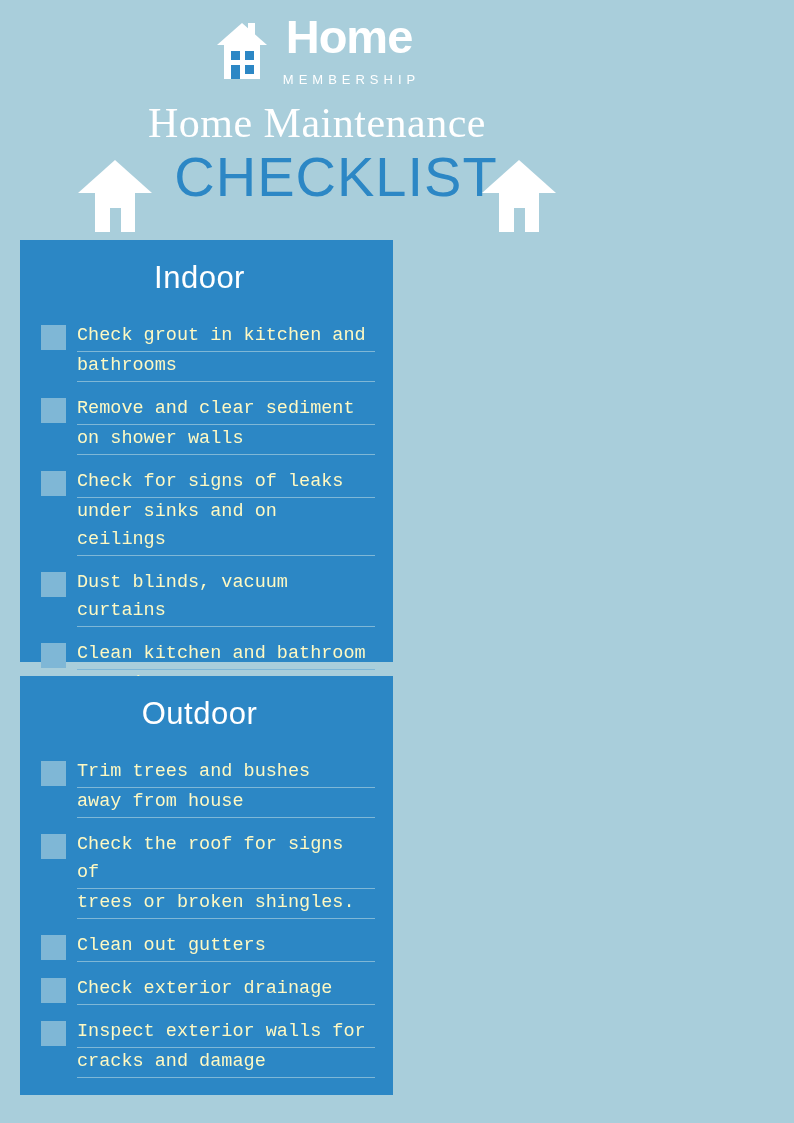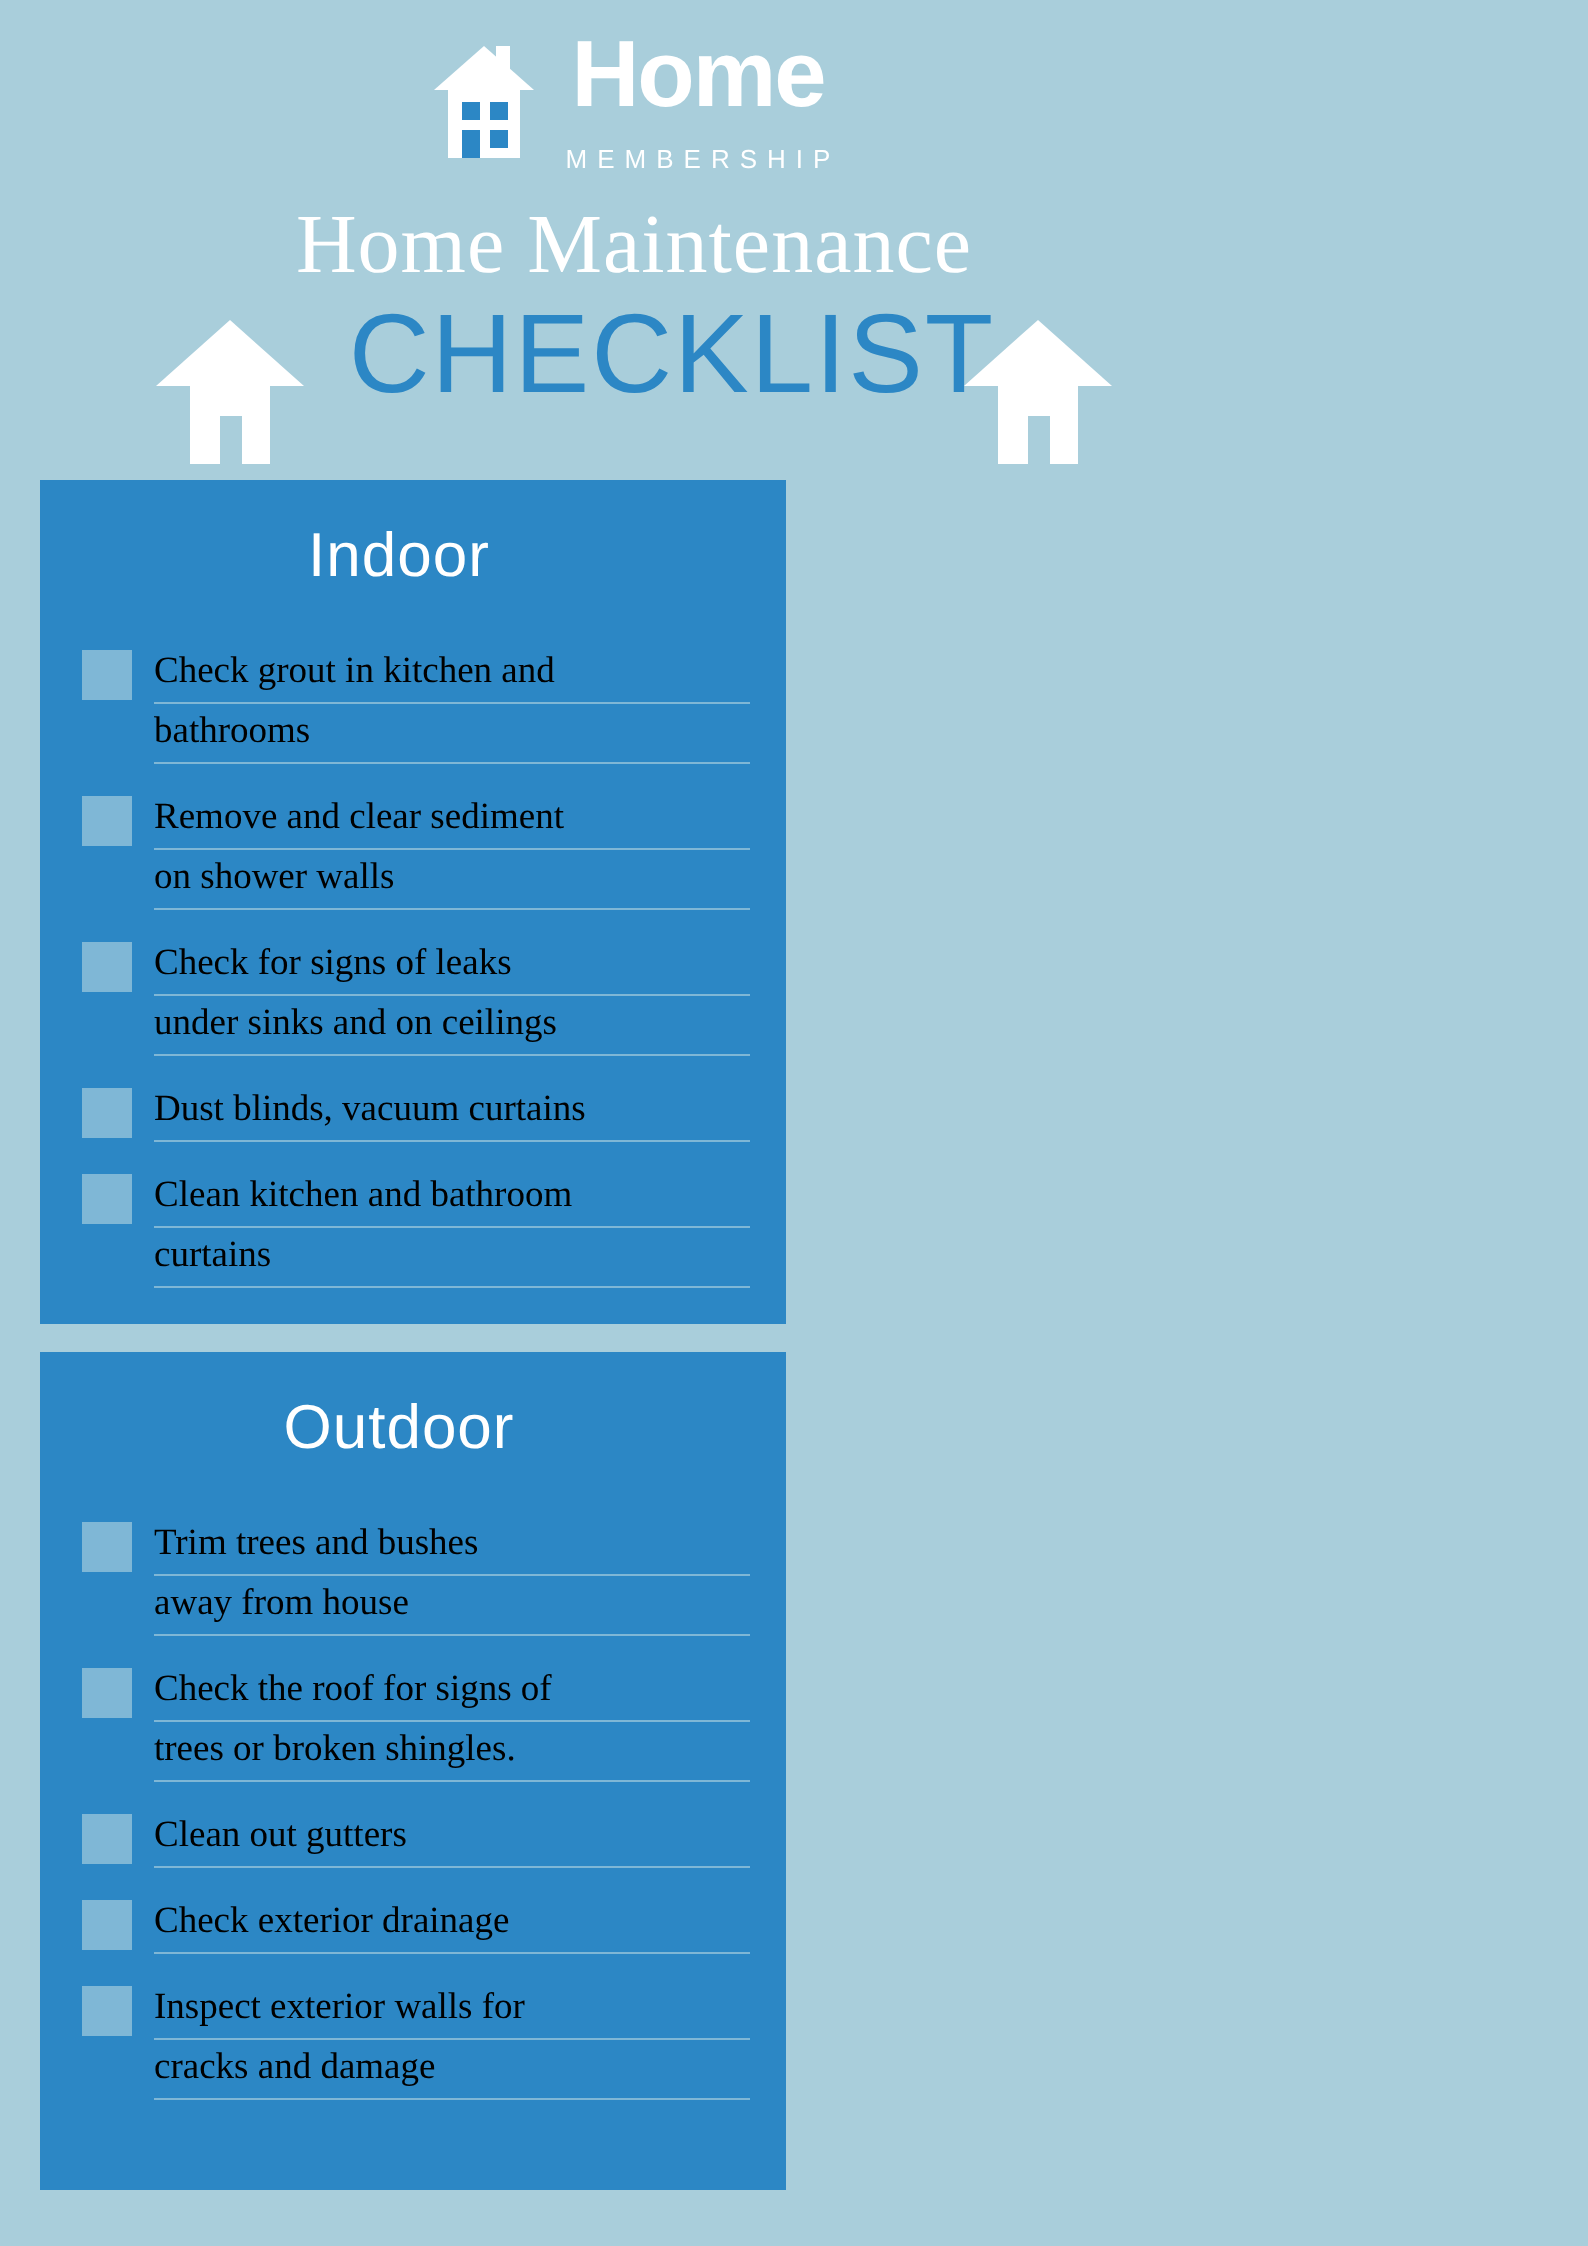--- a/index.html
+++ b/index.html
@@ -152,22 +152,22 @@
     gap: 11px;
   }
   .checkbox {
     flex: 0 0 auto;
     width: 25px;
     height: 25px;
     background: #7fb7d6;
     margin-top: 3px;
   }
   .item-text {
-    color: #000000;
-    font-family: Liberation Serif, serif;
+    color: #fef9c3;
+    font-family: Liberation Mono, monospace;
     font-size: 18.5px;
     line-height: 28px;
     flex: 1 1 auto;
   }
   .item-text .line {
     display: block;
     border-bottom: 1px solid #7fb7d6;
     padding-bottom: 1px;
   }
 

